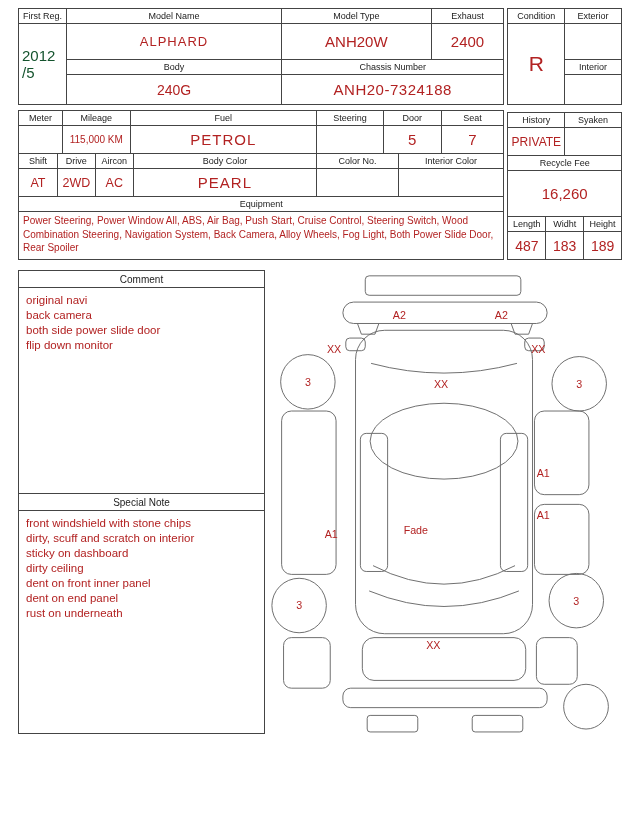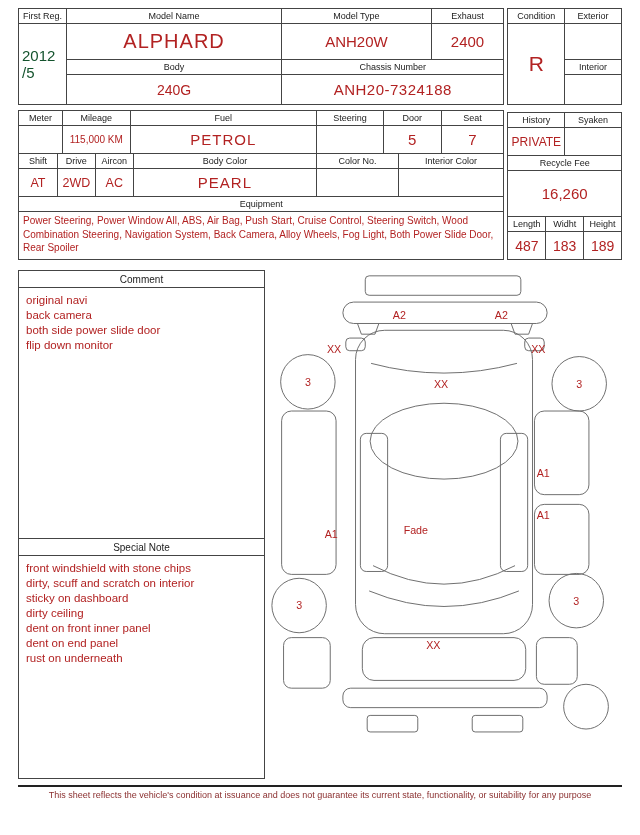--- a/index.html
+++ b/index.html
@@ -26,21 +26,21 @@
     border: 1px solid #444; padding: 0;
     text-align: center; vertical-align: middle; overflow: hidden;
     font-weight: normal;
   }
   th.hdr { font-size: 9px; color: #222; height: 15px; }
   .stack { margin-top: -1px; }
 
   .red { color: #b22222; }
   .dark { color: #14532d; }
 
-  td.v-big   { font-size: 20px; letter-spacing: 1px; height: 36px; }
+  td.v-big   { font-size: 13px; letter-spacing: 1px; height: 36px; }
   td.v-med   { font-size: 15px; height: 36px; }
   td.v-grade { font-size: 14px; height: 30px; }
   td.v-chassis { font-size: 15px; letter-spacing: 0.5px; height: 30px; }
   td.v-cond  { font-size: 21px; }
   td.first-reg { text-align: left; padding-left: 3px; font-size: 15px; line-height: 1.15; }
 
   td.v-row28 { height: 28px; font-size: 15px; }
   td.v-small { font-size: 12px; }
   td.v-mile  { font-size: 10px; }
   td.v-sh    { font-size: 12.5px; height: 28px; }
@@ -53,21 +53,21 @@
 
   .bottom { display: flex; gap: 3px; margin-top: 10px; }
   .left-col { width: 247px; flex: none; }
   .box { border: 1px solid #444; background: #fff; }
   .box-title {
     font-size: 10px; color: #222; text-align: center;
     height: 17px; line-height: 17px; border-bottom: 1px solid #444;
   }
   .box-body { padding: 5px 7px; }
   .note-line { font-size: 11.5px; line-height: 15px; color: #b22222; }
-  .comment-box { height: 269px; }
+  .comment-box { height: 224px; }
   .note-box { height: 241px; margin-top: -1px; }
 
   .diagram { flex: 1; position: relative; }
   .diagram svg { display: block; }
   .car-lines { stroke: #6b6b6b; fill: none; stroke-width: 1; }
   .marks text {
     font-family: "Liberation Sans", sans-serif;
     font-size: 11px; fill: #b22222;
   }
 
@@ -321,17 +321,14 @@
           <text x="65" y="276">A1</text>
           <text x="152" y="271">Fade</text>
           <text x="32" y="349">3</text>
           <text x="317" y="344">3</text>
           <text x="170" y="390">XX</text>
         </g>
       </svg>
     </div>
   </div>
 
-  <div class="footer">
-    <div class="footer-text">This sheet reflects the vehicle's condition at issuance and does not guarantee its current state, functionality, or suitability for any purpose</div>
-  </div>
 
 </div>
 
 </body></html>

